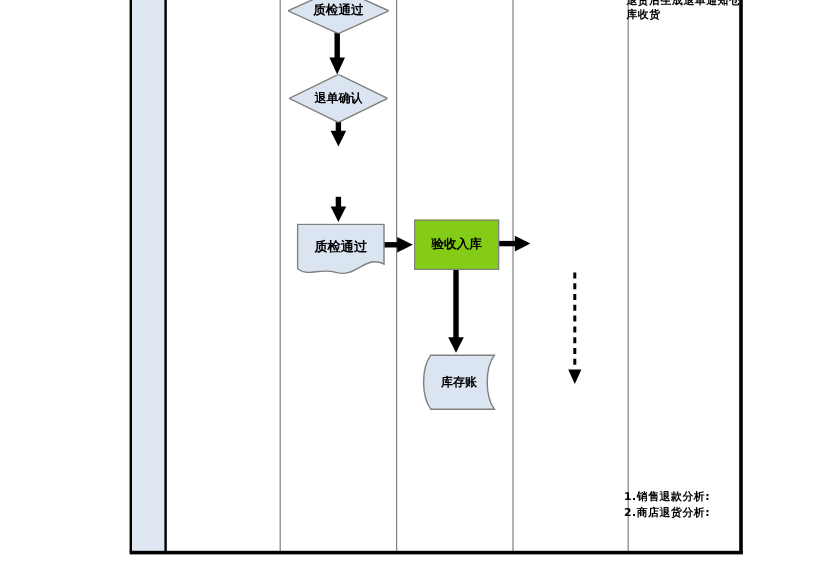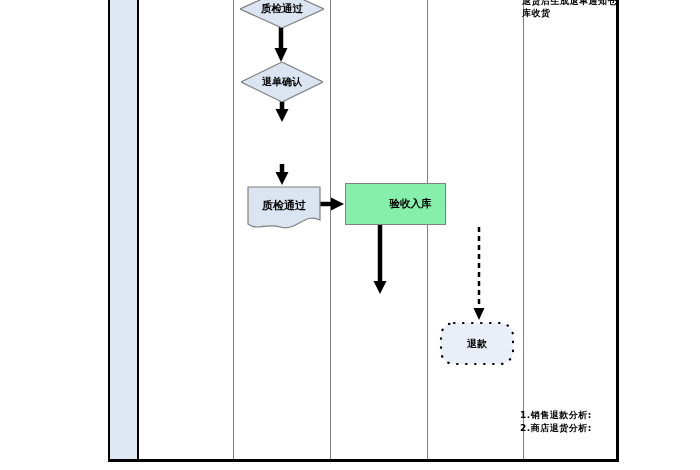--- a/index.html
+++ b/index.html
@@ -15,21 +15,21 @@
   .lane-line.l3{left:427px;} .lane-line.l4{left:523px;}
   .border-right{position:absolute;left:616px;top:0;width:3px;height:461px;background:#000;z-index:2;}
   .border-bottom{position:absolute;left:108px;top:459px;width:511px;height:3px;background:#000;z-index:2;}
   
   .connectors{position:absolute;left:0;top:0;width:700px;height:470px;z-index:2;}
   
   .node{position:absolute;z-index:3;display:flex;align-items:center;justify-content:center;
     font-weight:bold;color:#000;font-size:11px;text-align:center;}
   .node svg{position:absolute;left:0;top:0;width:100%;height:100%;}
   .node .lbl{position:relative;z-index:1;}
-  .rect-node{background:#86efac;border:1px solid #808080;padding-left:30px;}
+  .rect-node{background:#84cc16;border:1px solid #808080;}
   .doc-node .lbl{padding-bottom:9px;}
   .dotted-node .lbl{font-size:10px;}
   
   .anno{position:absolute;z-index:3;color:#000;font-weight:bold;font-size:9px;
     line-height:11.5px;white-space:pre-line;letter-spacing:0.5px;}
 </style>
 </head>
 <body>
 
 <div class="canvas">
@@ -86,27 +86,27 @@
       <path d="M1,1 L73,1 L73,34 C57,26 50,46 33,41 C19,37 10,45 1,38 Z" fill="#dbe5f1" stroke="#808080" stroke-width="1.2"></path>
     </svg>
     <span class="lbl">质检通过</span>
   </div>
 
   <div class="node rect-node" style="left:345px;top:183px;width:69px;height:40px;">
     <span class="lbl" style="font-size:10.5px;">验收入库</span>
   </div>
 
 
+  <div class="node" style="left:348px;top:295px;width:69px;height:47px;">
+    <svg viewBox="0 0 69 47" preserveAspectRatio="none">
+      <path d="M11,1 L64,1 C56,12 56,35 64,46 L11,46 C3,35 3,12 11,1 Z" fill="#dbe5f1" stroke="#808080" stroke-width="1.2"></path>
+    </svg>
+    <span class="lbl" style="font-size:10px;">库存账</span>
+  </div>
 
-  <div class="node dotted-node" style="left:439px;top:321px;width:76px;height:45px;">
-    <svg viewBox="0 0 76 45" preserveAspectRatio="none">
-      <rect x="2" y="2" width="72" height="41" rx="13" fill="#e9eef8" stroke="#000" stroke-width="2.2" stroke-dasharray="0.5,8.5" stroke-linecap="round"></rect>
-    </svg>
-    <span class="lbl">退款</span>
-  </div>
 
   <div class="anno" style="left:522px;top:-4px;width:96px;">退货后生成退单通知仓
 库收货</div>
 
 
   <div class="anno" style="left:520px;top:409px;width:100px;line-height:12.5px;">1.销售退款分析:
 2.商店退货分析:</div>
 
 </div>
 

